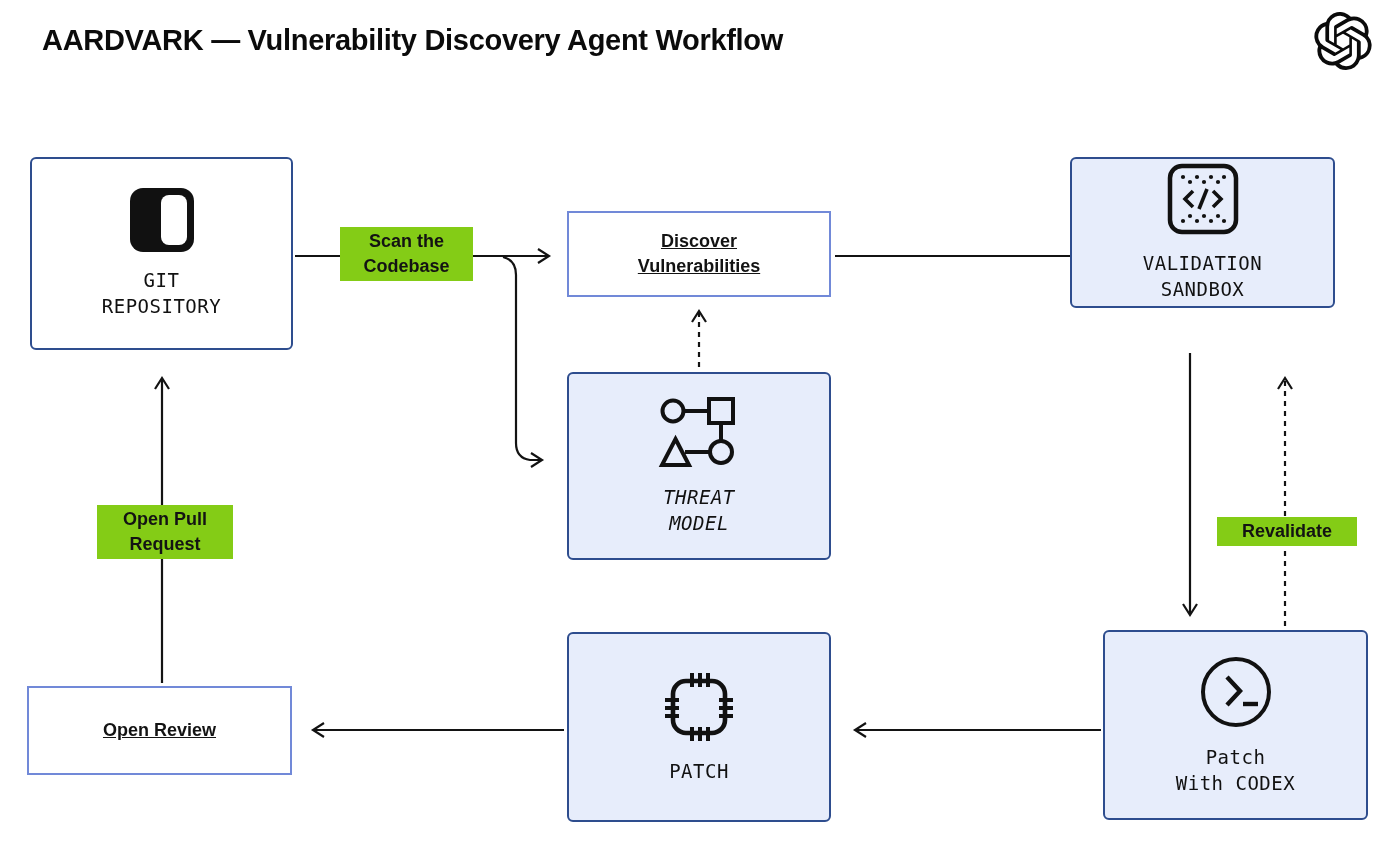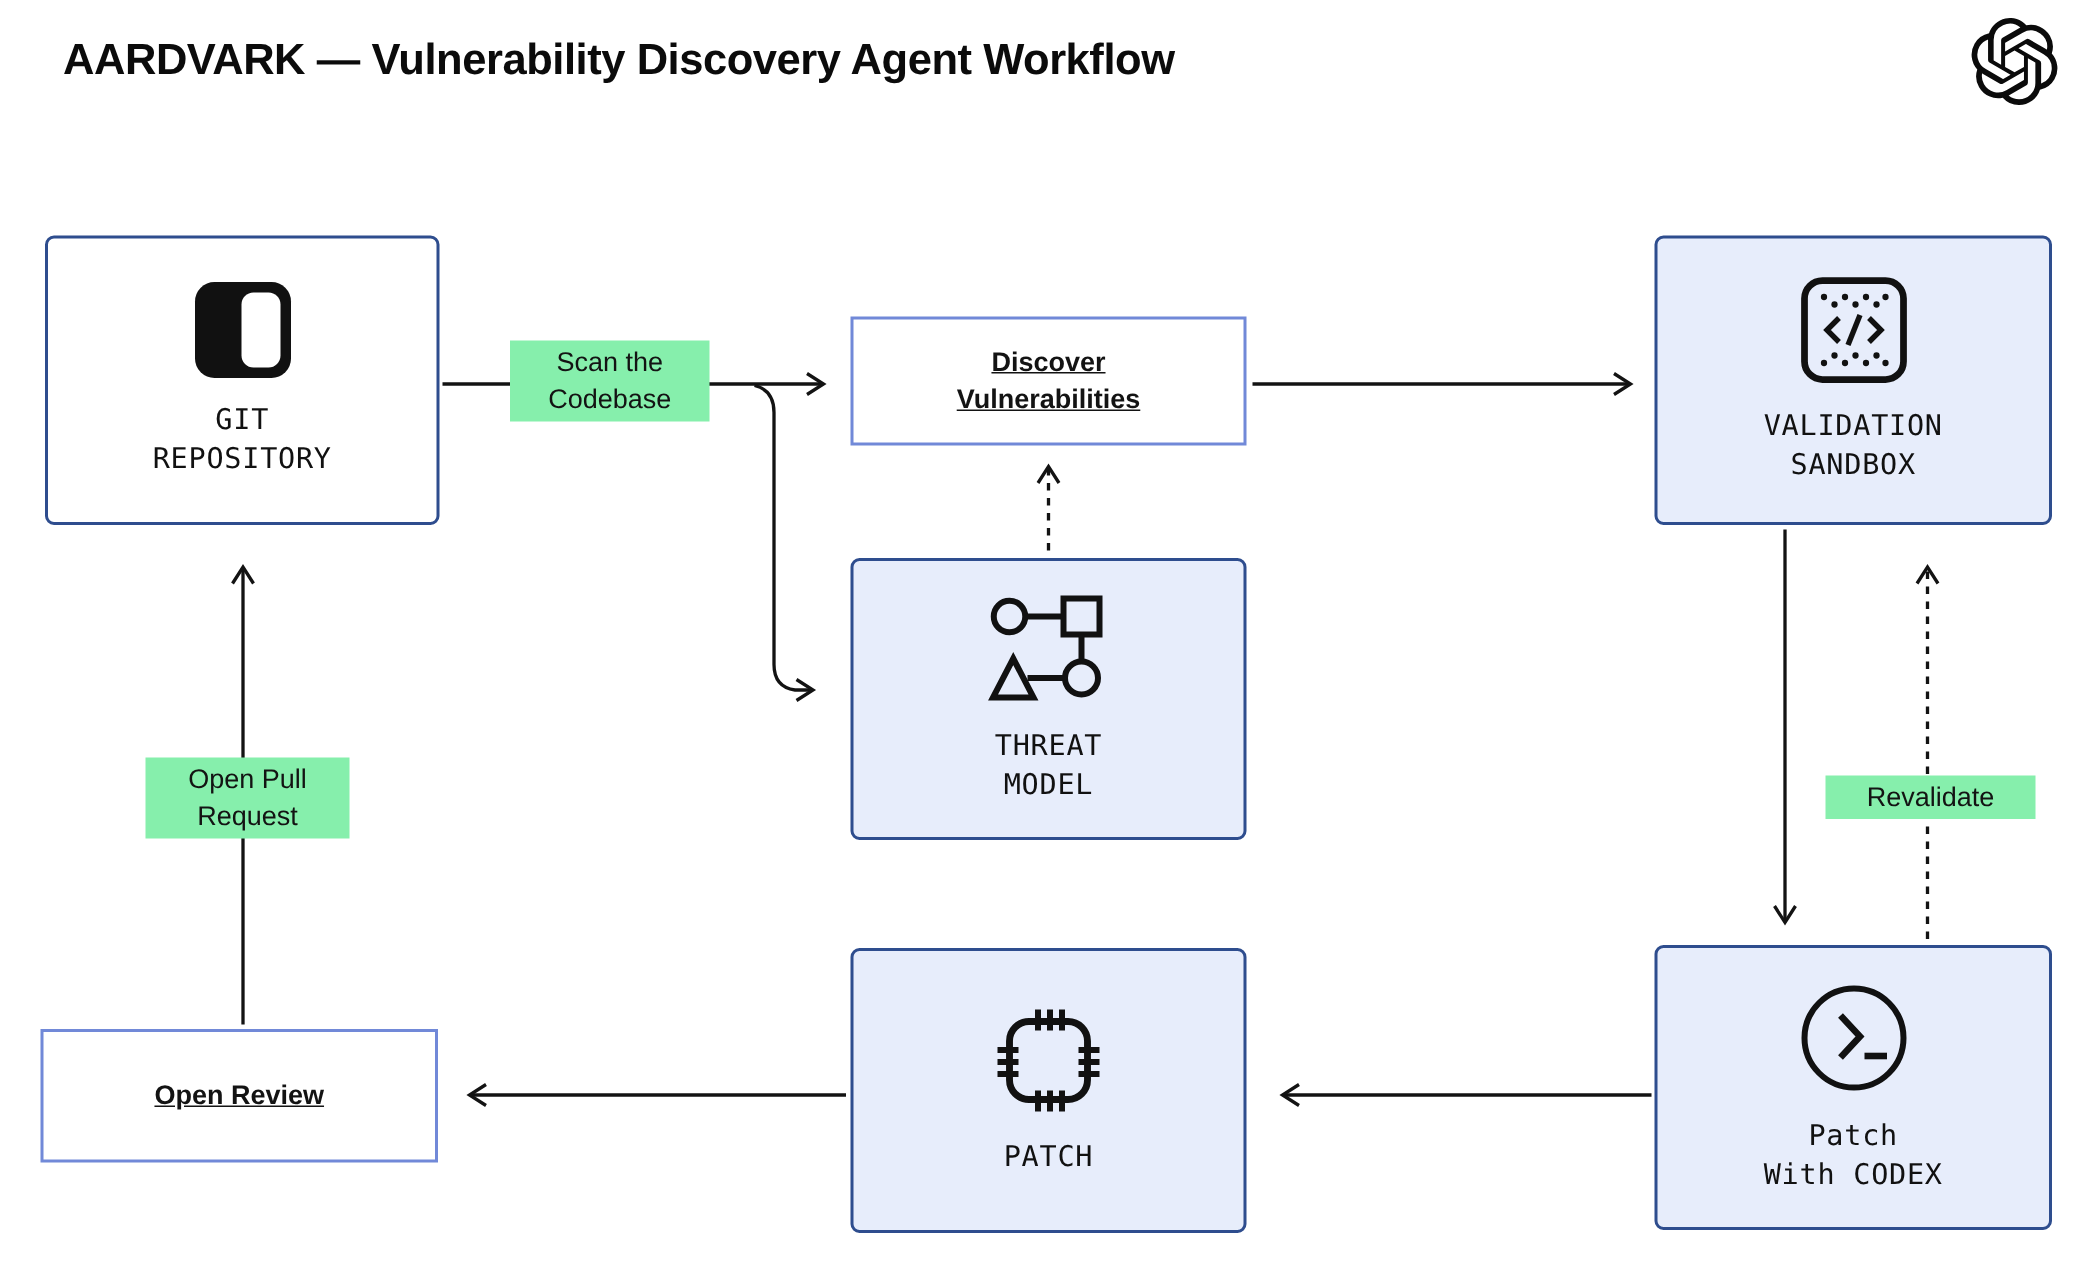--- a/index.html
+++ b/index.html
@@ -25,21 +25,21 @@
     white-space:pre-line;color:#111;
   }
   .box{
     position:absolute;display:flex;align-items:center;justify-content:center;
     border:2px solid #7189d8;background:#ffffff;box-sizing:border-box;
   }
   .box-label{
     font-size:18px;font-weight:bold;text-align:center;line-height:1.4;white-space:pre-line;color:#131313;text-decoration:underline;
   }
   .edge-label{
-    position:absolute;background:#86efac;font-size:18px;font-weight:normal;text-align:center;
+    position:absolute;background:#84cc16;font-size:18px;font-weight:bold;text-align:center;
     line-height:1.4;white-space:pre-line;color:#131313;padding:2px 4px;
   }
   .icon{display:block;}
 </style>
 </head>
 <body>
 
 <div class="canvas">
 
   <div class="title">AARDVARK — Vulnerability Discovery Agent Workflow</div>
@@ -85,37 +85,37 @@
     </svg>
     <div class="node-label">GIT
 REPOSITORY</div>
   </div>
 
   <div class="box" style="left:567px;top:211px;width:264px;height:86px;">
     <div class="box-label">Discover
 Vulnerabilities</div>
   </div>
 
-  <div class="node" style="left:567px;top:372px;width:264px;height:188px;">
+  <div class="node" style="left:567px;top:372px;width:264px;height:188px;font-style:italic;">
     <svg class="icon" width="82" height="74" viewBox="0 0 82 74">
       <g fill="none" stroke="#111" stroke-width="4">
         <circle cx="15" cy="15" r="10.5"></circle>
         <line x1="26" y1="15" x2="51" y2="15"></line>
         <rect x="51" y="3" width="24" height="24"></rect>
         <line x1="63" y1="27" x2="63" y2="45"></line>
         <circle cx="63" cy="56" r="11"></circle>
         <line x1="52" y1="56" x2="27" y2="56"></line>
         <path d="M17.5,43 L31,69 L4,69 Z"></path>
       </g>
     </svg>
     <div class="node-label">THREAT
 MODEL</div>
   </div>
 
-  <div class="node" style="left:1103px;top:157px;width:265px;height:193px;">
+  <div class="node" style="left:1070px;top:157px;width:265px;height:151px;">
     <svg class="icon" width="74" height="74" viewBox="0 0 74 74">
       <rect x="4" y="4" width="66" height="66" rx="12" fill="none" stroke="#111" stroke-width="4.5"></rect>
       <g fill="#111">
         <circle cx="17" cy="15" r="2.1"></circle>
           <circle cx="24" cy="20" r="2.1"></circle>
           <circle cx="31" cy="15" r="2.1"></circle>
         <circle cx="38" cy="20" r="2.1"></circle>
           <circle cx="45" cy="15" r="2.1"></circle>
           <circle cx="52" cy="20" r="2.1"></circle>
           <circle cx="58" cy="15" r="2.1"></circle>

